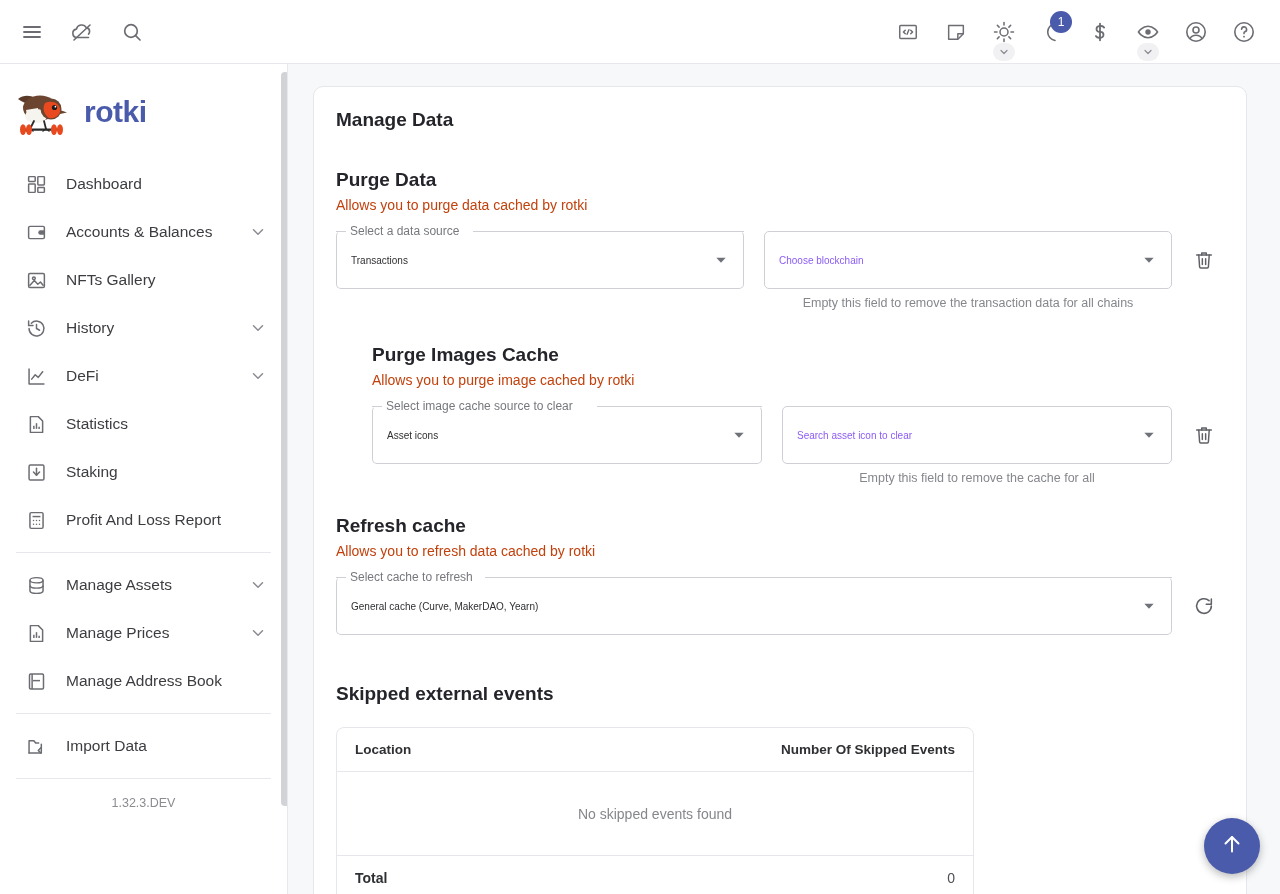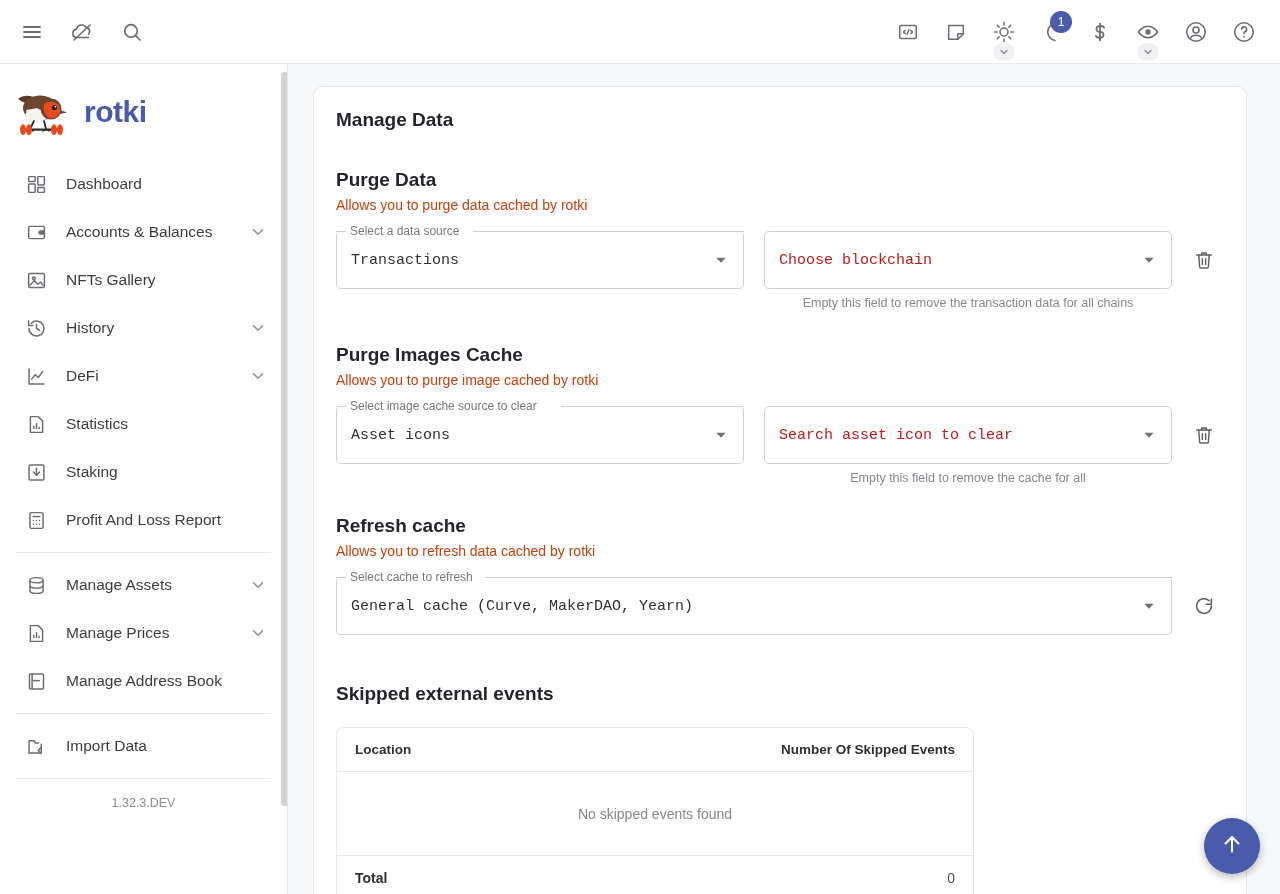--- a/index.html
+++ b/index.html
@@ -172,22 +172,22 @@
     background: #fff;
     padding: 0 4px;
     white-space: nowrap;
   }
   .field .legend::before,
   .field .legend::after { content: ""; }
   .field-top-l, .field-top-r {
     position: absolute; top: -1px;
     height: 1px; background: #cfd0d5;
   }
-  .field-val { font-size: 15px; color: #2f3033; font-family: Liberation Mono, monospace; }
-  .field-val.placeholder { color: #b91c1c; }
+  .field-val { font-size: 10px; color: #2f3033; }
+  .field-val.placeholder { color: #8b5cf6; }
   .field-caret {
     margin-left: auto;
     color: #70727a;
     display: flex; align-items: center;
   }
   .hint {
     font-size: 12.5px;
     color: #85878c;
     margin-top: 7px;
     text-align: center;
@@ -611,21 +611,21 @@
             <polyline points="4,6.5 20,6.5"></polyline>
               <path d="M9.5 6.5V4.3h5v2.2"></path>
             <path d="M6.3 6.5l.9 13a1.3 1.3 0 0 0 1.3 1.2h7a1.3 1.3 0 0 0 1.3-1.2l.9-13"></path>
             <line x1="10.2" y1="10.5" x2="10.2" y2="17"></line>
               <line x1="13.8" y1="10.5" x2="13.8" y2="17"></line>
           </svg>
         </div>
       </div>
     </div>
 
-    <div class="section" style="margin-top:34px;">
+    <div class="section" style="margin-top:34px;margin-left:36px;">
       <div class="section-title">Purge Images Cache</div>
       <div class="section-sub">Allows you to purge image cached by rotki</div>
       <div class="row">
         <div style="width:410px;">
           <div class="field labeled">
             <span class="field-top-l" style="left:-1px;width:10px;"></span>
             <span class="field-top-r" style="left:224px;right:-1px;"></span>
             <span class="legend">Select image cache source to clear</span>
             <span class="field-val">Asset icons</span>
             <span class="field-caret">

